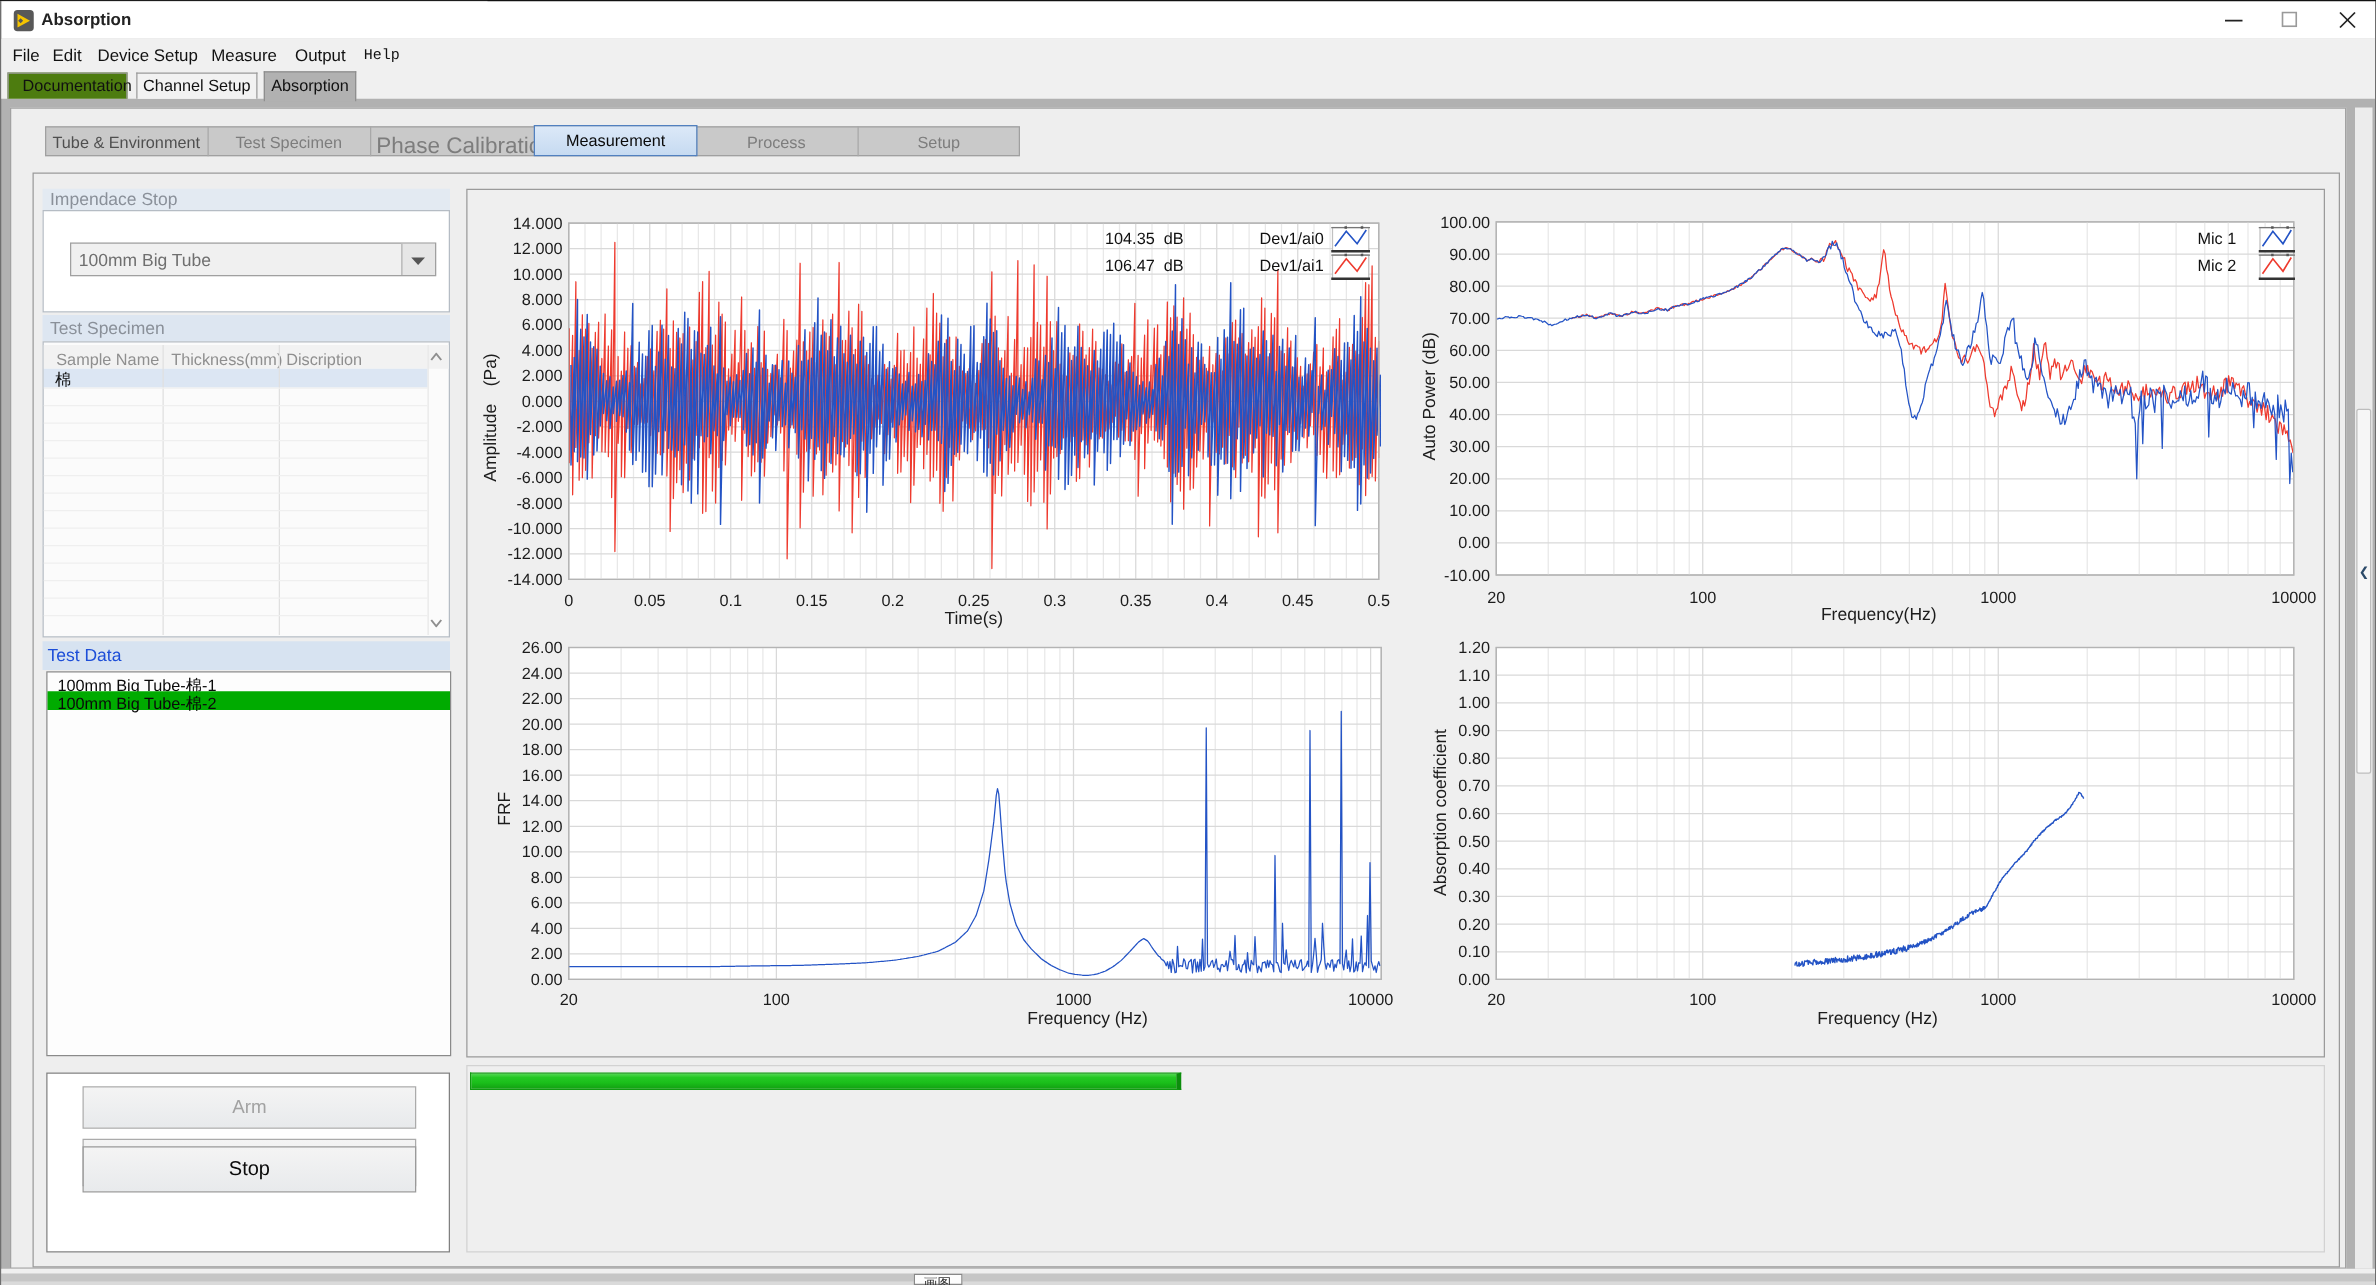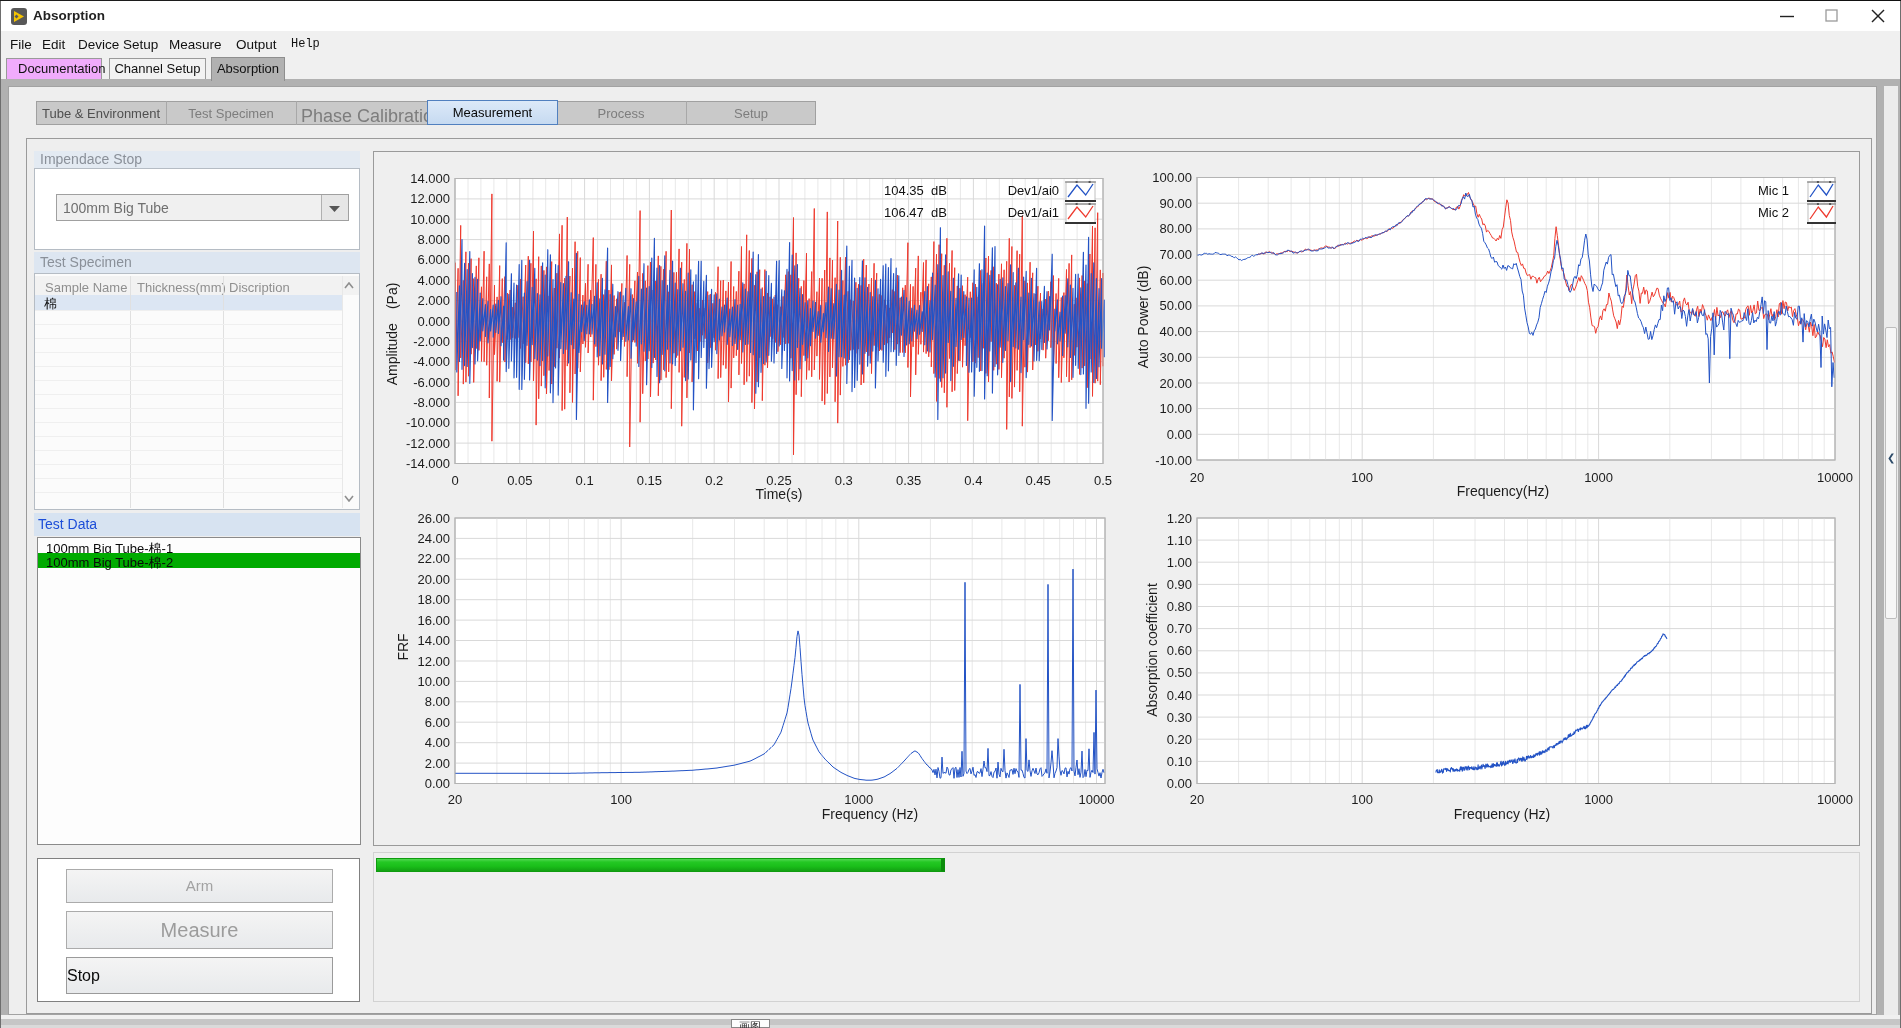--- a/index.html
+++ b/index.html
@@ -32,21 +32,21 @@
 
 <div class="abs" style="left:1px;top:31px;width:1899px;height:25px;background:#f0f0f0;"></div>
 <div class="abs" style="top:37px;left:10px;font-size:13.5px;color:#111;">File</div>
 <div class="abs" style="top:37px;left:42px;font-size:13.5px;color:#111;">Edit</div>
 <div class="abs" style="top:37px;left:78px;font-size:13.5px;color:#111;">Device Setup</div>
 <div class="abs" style="top:37px;left:169px;font-size:13.5px;color:#111;">Measure</div>
 <div class="abs" style="top:37px;left:236px;font-size:13.5px;color:#111;">Output</div>
 <div class="abs" style="top:37px;left:291px;font-size:12px;color:#111;font-family:Liberation Mono, monospace;">Help</div>
 
 <div class="abs" style="left:1px;top:56px;width:1899px;height:23px;background:#f0f0f0;"></div>
-<div class="abs" style="left:6px;top:58px;width:96px;height:21px;background:#f0abfc;border:1px solid #9a9a9a;border-bottom:none;font-size:13px;color:#111;text-align:center;line-height:20px;padding-left:11px;">Documentation</div>
+<div class="abs" style="left:6px;top:58px;width:96px;height:21px;background:#4d7c0f;border:1px solid #9a9a9a;border-bottom:none;font-size:13px;color:#111;text-align:center;line-height:20px;padding-left:11px;">Documentation</div>
 <div class="abs" style="left:109px;top:58px;width:97px;height:21px;background:#f2f2f2;border:1px solid #9a9a9a;border-bottom:none;font-size:13px;color:#111;text-align:center;line-height:20px;">Channel Setup</div>
 <div class="abs" style="left:211px;top:57px;width:74px;height:24px;background:#b1b1b1;border:1px solid #8e8e8e;border-bottom:none;font-size:13px;color:#111;text-align:center;line-height:21px;">Absorption</div>
 
 <div class="abs" style="left:8px;top:86px;width:1869px;height:929px;background:#eeeeee;border:1px solid #a2a2a2;"></div>
 
 <div class="abs" style="left:1884px;top:86px;width:14px;height:929px;background:#ececec;"></div>
 <div class="abs" style="left:1885px;top:327px;width:12px;height:292px;background:#f6f6f6;border:1px solid #bdbdbd;border-radius:2px;"></div>
 <div class="abs" style="left:1887px;top:452px;width:9px;height:14px;font-size:10px;color:#2c4a68;">❮</div>
 
 <div class="abs" style="left:36px;top:101px;width:780px;height:24px;background:#c9c9c9;border:1px solid #a0a0a0;"></div>
@@ -106,21 +106,21 @@
 
 <div class="abs" style="left:34px;top:513px;width:326px;height:23px;background:#d7e3f1;font-size:14px;color:#1d4ed8;padding-left:4px;line-height:23px;">Test Data</div>
 <div class="abs" style="left:37px;top:537px;width:324px;height:308px;background:#fdfdfd;border:1px solid #8a8a8a;"></div>
 <div class="abs" style="left:46px;top:540px;font-size:13px;color:#0a0a0a;">100mm Big Tube-棉-1</div>
 <div class="abs" style="left:38px;top:553px;width:322px;height:15px;background:#00ab00;"></div>
 <div class="abs" style="left:46px;top:554px;font-size:13px;color:#0a0a0a;">100mm Big Tube-棉-2</div>
 
 <div class="abs" style="left:37px;top:858px;width:323px;height:144px;background:#ffffff;border:1px solid #808080;"></div>
 <div class="abs" style="left:66px;top:869px;width:267px;height:34px;background:linear-gradient(180deg,#f4f4f4,#e8eaec);border:1px solid #ababab;font-size:15px;color:#a2a2a2;text-align:center;line-height:32px;">Arm</div>
 <div class="abs" style="left:66px;top:911px;width:267px;height:38px;background:linear-gradient(180deg,#f4f4f4,#e8eaec);border:1px solid #ababab;font-size:20px;color:#9c9c9c;text-align:center;line-height:36px;">Measure</div>
-<div class="abs" style="left:66px;top:957px;width:267px;height:37px;background:linear-gradient(180deg,#f4f4f4,#e8eaec);border:1px solid #9a9a9a;font-size:16px;color:#0a0a0a;text-align:left;line-height:35px;">Stop</div>
+<div class="abs" style="left:66px;top:917px;width:267px;height:37px;background:linear-gradient(180deg,#f4f4f4,#e8eaec);border:1px solid #9a9a9a;font-size:16px;color:#0a0a0a;text-align:center;line-height:35px;">Stop</div>
 
 <div class="abs" style="left:373px;top:151px;width:1487px;height:695px;background:#efefef;border:1px solid #9a9a9a;"></div>
 <div class="abs" style="left:373px;top:151px;"><svg width="1487" height="695" viewBox="0 0 1487 695" font-family="Liberation Sans, sans-serif">
       <rect x="82.0" y="27.5" width="648.0" height="285.0" fill="#ffffff" stroke="#b4b4b4" stroke-width="1"></rect>
       <line x1="95.0" y1="27.5" x2="95.0" y2="312.5" stroke="#e8e8e8" stroke-width="1"></line>
       <line x1="107.9" y1="27.5" x2="107.9" y2="312.5" stroke="#e8e8e8" stroke-width="1"></line>
       <line x1="120.9" y1="27.5" x2="120.9" y2="312.5" stroke="#e8e8e8" stroke-width="1"></line>
       <line x1="133.8" y1="27.5" x2="133.8" y2="312.5" stroke="#e8e8e8" stroke-width="1"></line>
       <line x1="146.8" y1="27.5" x2="146.8" y2="312.5" stroke="#d9d9d9" stroke-width="1"></line>
       <line x1="159.8" y1="27.5" x2="159.8" y2="312.5" stroke="#e8e8e8" stroke-width="1"></line>

